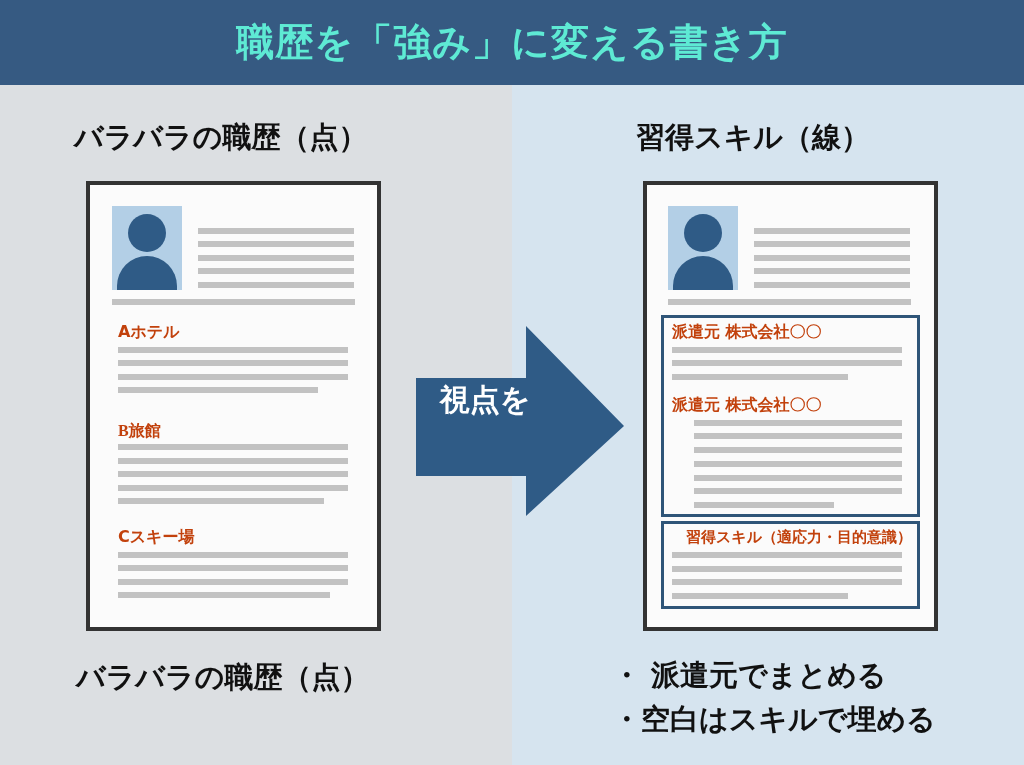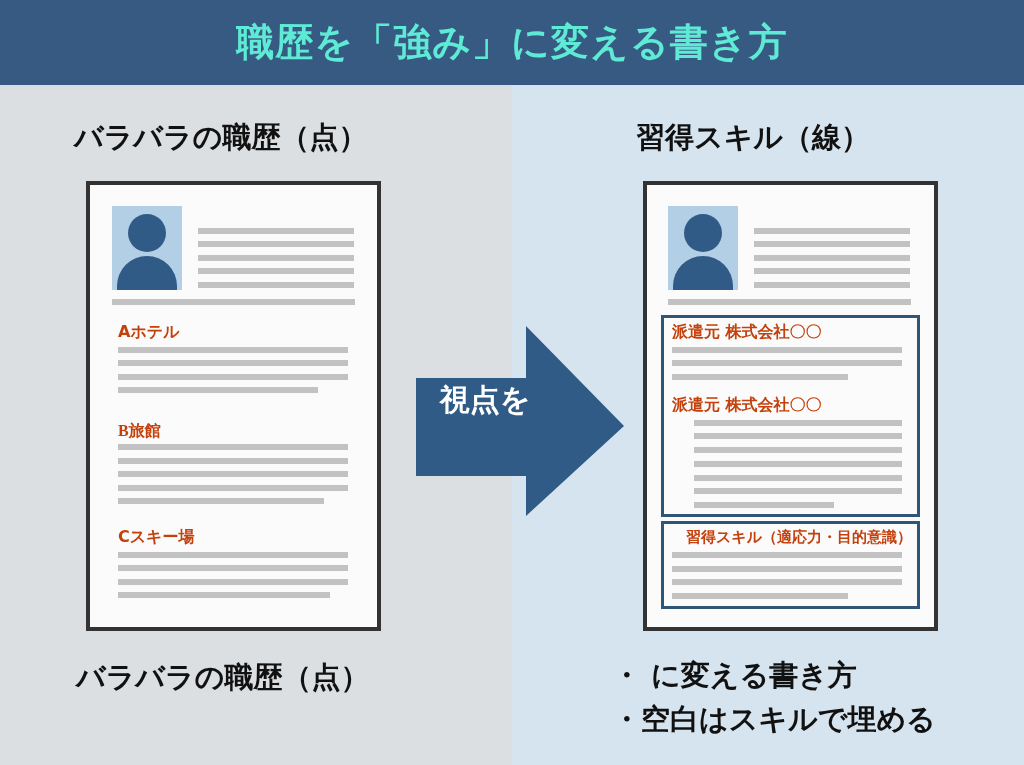--- a/index.html
+++ b/index.html
@@ -101,14 +101,14 @@
 <div class="line" style="left:694px; top:502px; width:140px;"></div>
 
 <div class="box" style="left:661px; top:521px; width:259px; height:88px;"></div>
 <div class="sec-label" style="left:672px; top:528px; font-size:15px;margin-left:14px;">習得スキル（適応力・目的意識）</div>
 <div class="line" style="left:672px; top:552px; width:230px;"></div>
 <div class="line" style="left:672px; top:566px; width:230px;"></div>
 <div class="line" style="left:672px; top:579px; width:230px;"></div>
 <div class="line" style="left:672px; top:593px; width:176px;"></div>
 
 <div class="bottom-text" style="left:76px; top:658px;">バラバラの職歴（点）</div>
-<div class="bottom-text" style="left:612px; top:656px;">・ に変える書き方</div>
+<div class="bottom-text" style="left:612px; top:656px;">・ 派遣元でまとめる</div>
 <div class="bottom-text" style="left:612px; top:700px;">・空白はスキルで埋める</div>
 
 </body></html>

